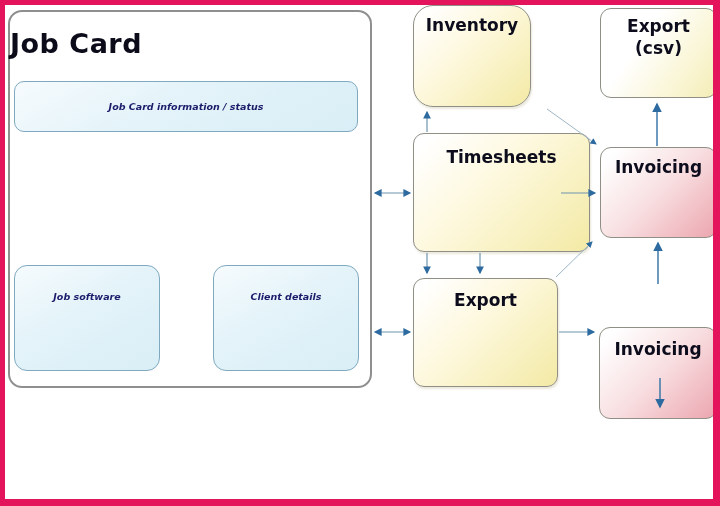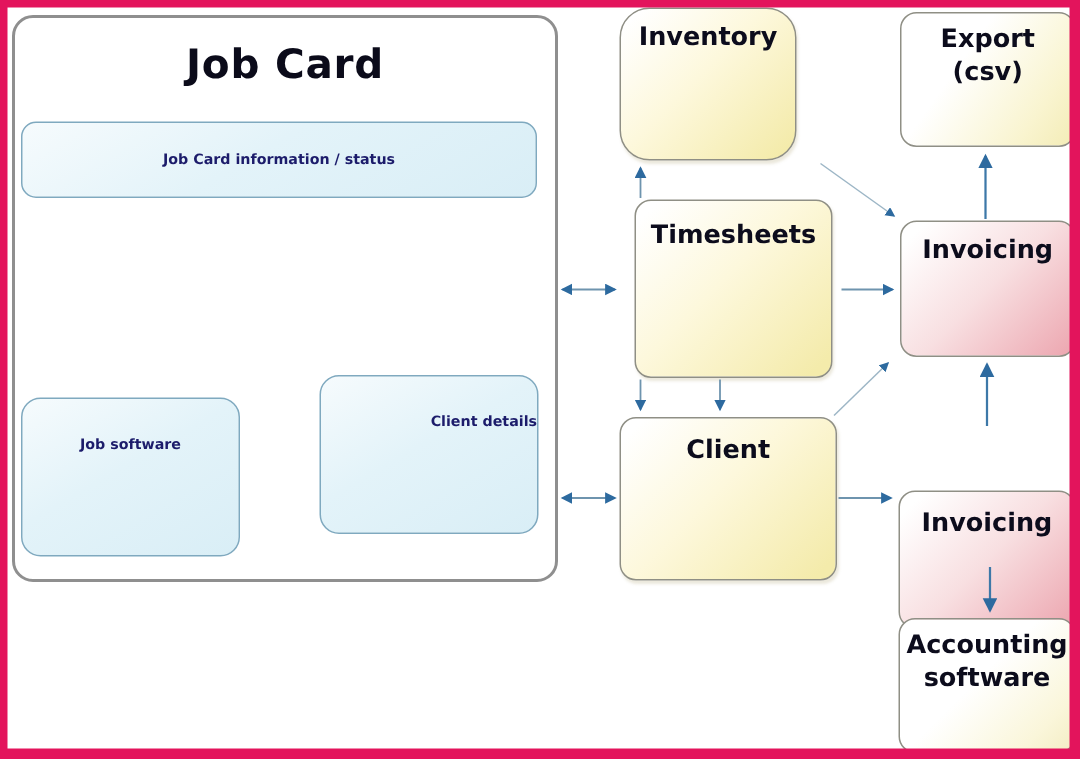--- a/index.html
+++ b/index.html
@@ -26,43 +26,43 @@
     width: 360px; height: 374px;
     background: #ffffff;
     border: 2px solid #8f8f8f;
     border-radius: 14px;
     z-index: 5;
   }
   .jobcard-title {
     position: absolute;
     top: 16px; left: 0;
     width: 100%;
-    text-align: center;
     font-size: 27px;
     font-weight: bold;
     color: #0b0b1a;
     letter-spacing: 0.5px;
   }
   .bluebox {
     position: absolute;
     background: linear-gradient(150deg, #f6fbfd 0%, #e3f3f9 45%, #d9eef6 100%);
     border: 1.5px solid #7fa9bf;
     border-radius: 10px;
     display: flex;
     justify-content: center;
   }
   .bluebox .mini-label {
     font-size: 9.5px;
     font-weight: bold;
     color: #1c1c6b;
     text-align: center;
+    font-style: italic;
   }
   .info-box { left: 4px; top: 69px; width: 342px; height: 49px; align-items: center; }
   .jobdetails-box { left: 4px; top: 253px; width: 144px; height: 104px; border-radius: 13px; }
-  .clientdetails-box { left: 203px; top: 238px; width: 144px; height: 104px; border-radius: 13px; justify-content: flex-end; }
+  .clientdetails-box { left: 203px; top: 253px; width: 144px; height: 104px; border-radius: 13px; }
   .jobdetails-box .mini-label, .clientdetails-box .mini-label { margin-top: 25px; }
 
   
   .node {
     position: absolute;
     border: 1.5px solid #8f8f85;
     border-radius: 11px;
     z-index: 5;
     box-sizing: border-box;
   }
@@ -75,21 +75,21 @@
     line-height: 1.28;
     padding-top: 9px;
   }
   .yellow { background: linear-gradient(135deg, #ffffff 6%, #fdf8dc 45%, #f4ebab 94%); box-shadow: 1px 2px 2px rgba(175,165,115,0.25); }
   .cream  { background: linear-gradient(125deg, #ffffff 35%, #f9f4cf 78%, #f3ecb6 100%); }
   .pink   { background: linear-gradient(135deg, #ffffff 8%, #f8dfe1 50%, #edaab3 96%); }
   .faint-yellow { background: linear-gradient(135deg, #ffffff 45%, #faf6da 82%, #f3edc4 100%); }
 
   .n-inventory  { left: 413px; top: 5px;   width: 118px; height: 102px; border-radius: 20px; }
   .n-export     { left: 600px; top: 8px;   width: 117px; height: 90px; }
-  .n-timesheets { left: 413px; top: 133px; width: 132px; height: 119px; margin-left: 10px; }
+  .n-timesheets { left: 413px; top: 133px; width: 177px; height: 119px; }
   .n-reporting  { left: 600px; top: 147px; width: 117px; height: 91px; }
   .n-costing    { left: 413px; top: 278px; width: 145px; height: 109px; }
   .n-invoicing  { left: 599px; top: 285px; width: 118px; height: 92px; margin-top: 42px; }
   .n-accounting { left: 599px; top: 412px; width: 118px; height: 90px; }
   .n-timesheets .node-label { padding-top: 13px; }
   .n-costing .node-label, .n-invoicing .node-label { padding-top: 11px; }
   .n-export .node-label, .n-accounting .node-label { padding-top: 7px; text-align: center; }
 
   svg.arrows {
     position: absolute;
@@ -126,27 +126,24 @@
   <div class="node cream n-export">
     <div class="node-label">Export (csv)</div>
   </div>
   <div class="node yellow n-timesheets">
     <div class="node-label">Timesheets</div>
   </div>
   <div class="node pink n-reporting">
     <div class="node-label">Invoicing</div>
   </div>
   <div class="node yellow n-costing">
-    <div class="node-label">Client</div>
+    <div class="node-label">Export</div>
   </div>
   <div class="node pink n-invoicing">
     <div class="node-label">Invoicing</div>
-  </div>
-  <div class="node faint-yellow n-accounting">
-    <div class="node-label">Accounting software</div>
   </div>
 
   <svg class="arrows" viewBox="0 0 720 506">
     <defs>
       <marker id="ah" orient="auto" markerWidth="9" markerHeight="8" refX="5.5" refY="3.25">
         <path d="M0,0 L6.5,3.25 L0,6.5 z" fill="#2d6a9f"></path>
       </marker>
       <marker id="ah-rev" orient="auto-start-reverse" markerWidth="9" markerHeight="8" refX="5.5" refY="3.25">
         <path d="M0,0 L6.5,3.25 L0,6.5 z" fill="#2d6a9f"></path>
       </marker>

